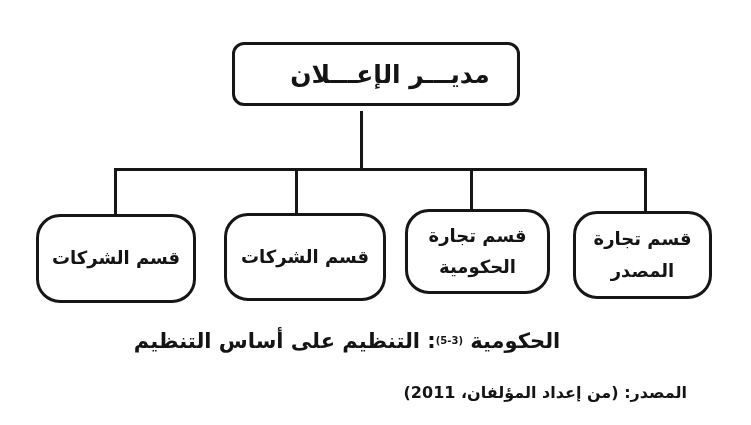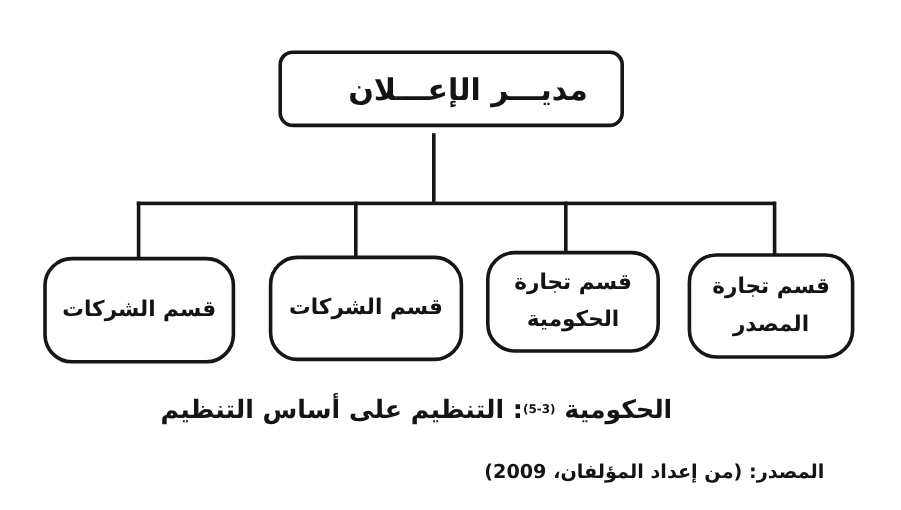--- a/index.html
+++ b/index.html
@@ -124,15 +124,15 @@
   </div>
 
   <div class="node node-child node-private">
     <span>قسم الشركات</span>
   </div>
 
   <div class="caption">
     <span>الحكومية </span><span class="fig-num">(3-5)</span><span>: التنظيم على أساس التنظيم</span>
   </div>
 
-  <div class="source">المصدر: (من إعداد المؤلفان، 2009)</div>
+  <div class="source">المصدر: (من إعداد المؤلفان، 2011)</div>
 
 </div>
 
 </body></html>

